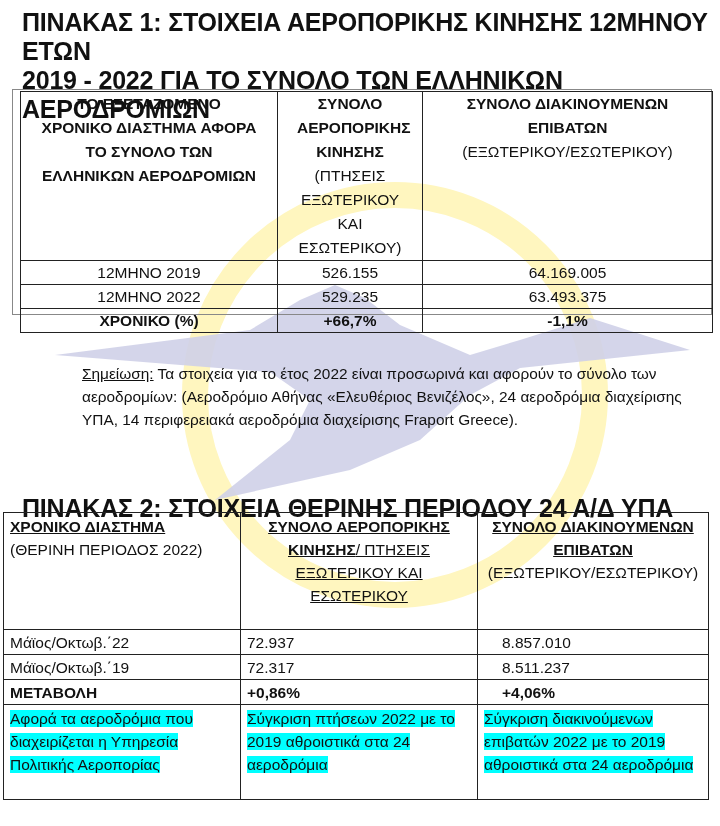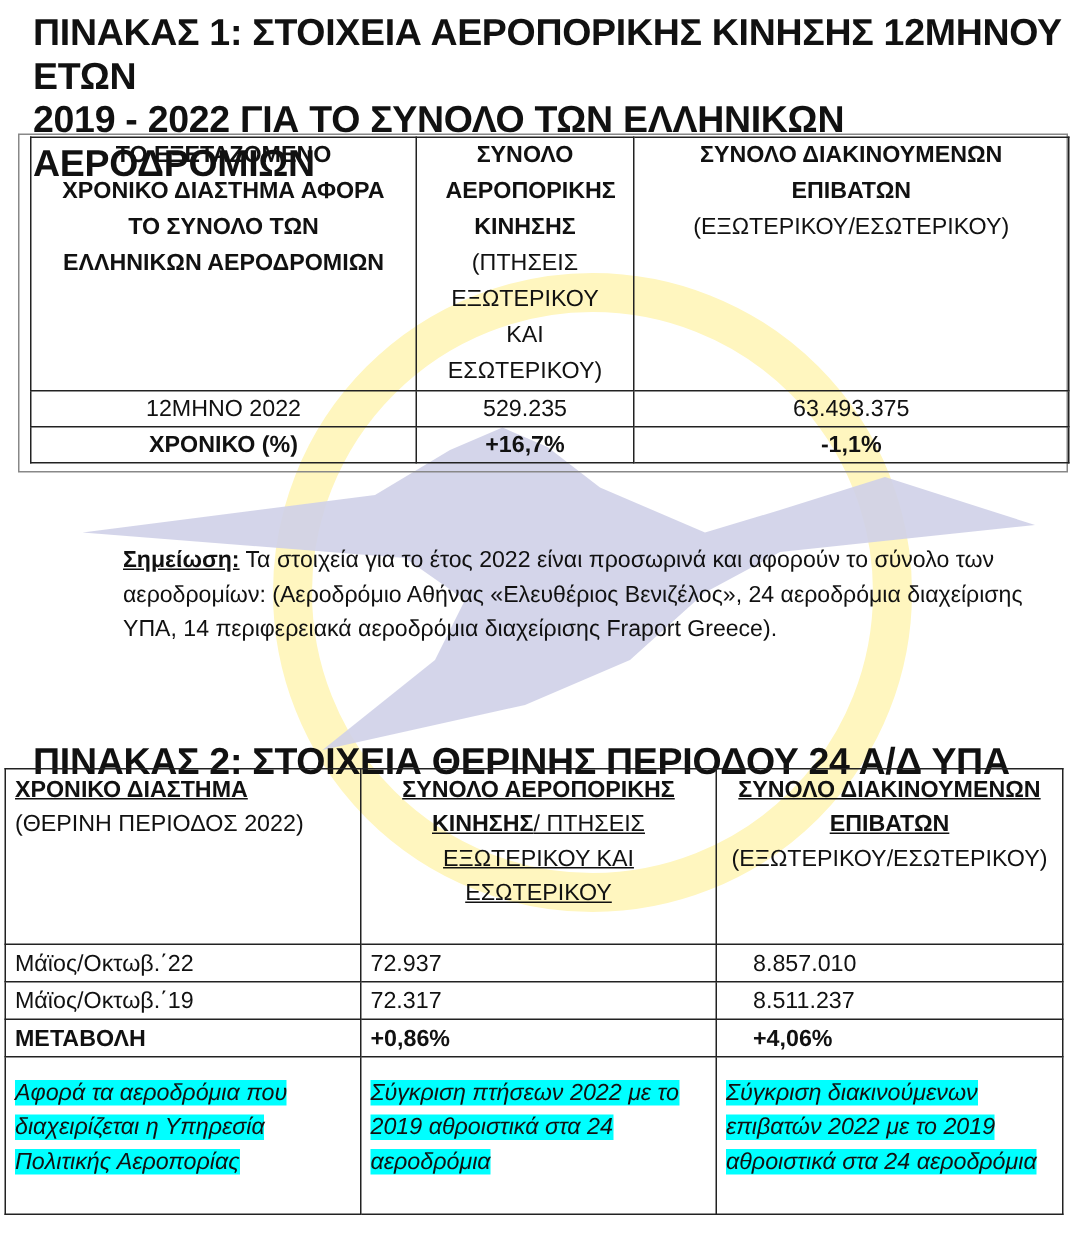--- a/index.html
+++ b/index.html
@@ -30,37 +30,37 @@
     font-size: 15.5px; line-height: 24px; padding: 0 19px; color: #111;
   }
   #t1 .hdr td { height: 147px; }
   #t1 .r td { height: 23px; line-height: 23px; }
   #t1 .b { font-weight: bold; }
 
   
   #note {
     left: 82px; top: 362px; width: 636px; font-size: 15.4px; line-height: 23px; color: #111;
   }
-  #note .lbl { font-weight: bold; text-decoration: underline; }
+  #note .lbl { font-weight: normal; text-decoration: underline; }
 
   
   #t2 { left: 3px; top: 512px; width: 705px; }
   #t2 td {
     border: 1.5px solid #222; vertical-align: top; font-size: 15.5px;
     line-height: 23px; padding: 2px 6px 0 6px; color: #111;
   }
   #t2 .hdr td { height: 114px; }
   #t2 .r td { height: 21px; padding-top: 1px; }
   #t2 .u { text-decoration: underline; }
   #t2 .bu { font-weight: bold; text-decoration: underline; }
   #t2 .c { text-align: center; }
   #t2 .b { font-weight: bold; margin-top: 34px; }
   #t2 .ind { padding-left: 24px; }
   .hl { background: #00ffff; box-decoration-break: clone; -webkit-box-decoration-break: clone; }
-  #t2 .desc td { height: 92px; padding-top: 12px; font-style: italic; }
+  #t2 .desc td { height: 92px; padding-top: 2px; }
 </style>
 </head>
 <body>
 
 <svg class="wm" viewBox="0 0 720 826">
   <g>
     <circle cx="395" cy="395" r="200" fill="none" stroke="#fff6bf" stroke-width="26"></circle>
     <path d="M55,355 L250,330 L300,300 L335,285 L365,298 L400,325 L470,355 L520,340 L590,318 L690,350 L520,368 L470,395 L420,440 L350,470 L215,500 L290,440 L310,400 L270,372 Z" fill="#cfd0e8" opacity="0.9"></path>
   </g>
 </svg>
@@ -83,27 +83,32 @@
     <td>
       <div class="b">ΣΥΝΟΛΟ ΑΕΡΟΠΟΡΙΚΗΣ ΚΙΝΗΣΗΣ</div>
       <div>(ΠΤΗΣΕΙΣ ΕΞΩΤΕΡΙΚΟΥ ΚΑΙ ΕΣΩΤΕΡΙΚΟΥ)</div>
     </td>
     <td>
       <div class="b">ΣΥΝΟΛΟ ΔΙΑΚΙΝΟΥΜΕΝΩΝ ΕΠΙΒΑΤΩΝ</div>
       <div>(ΕΞΩΤΕΡΙΚΟΥ/ΕΣΩΤΕΡΙΚΟΥ)</div>
     </td>
   </tr>
   <tr class="r">
+    <td>12ΜΗΝΟ 2019</td>
+    <td>526.155</td>
+    <td>64.169.005</td>
+  </tr>
+  <tr class="r">
     <td>12ΜΗΝΟ 2022</td>
     <td>529.235</td>
     <td>63.493.375</td>
   </tr>
   <tr class="r b">
     <td class="b">ΧΡΟΝΙΚΟ (%)</td>
-    <td class="b">+16,7%</td>
+    <td class="b">+66,7%</td>
     <td class="b">-1,1%</td>
   </tr>
 </tbody>
   </table>
 
 <div class="layer" id="note"><span class="lbl">Σημείωση:</span><span> Τα στοιχεία για το έτος 2022 είναι προσωρινά και αφορούν το σύνολο των αεροδρομίων: (Αεροδρόμιο Αθήνας «Ελευθέριος Βενιζέλος», 24 αεροδρόμια διαχείρισης ΥΠΑ, 14 περιφερειακά αεροδρόμια διαχείρισης Fraport Greece).</span></div>
 
 <div class="layer title" id="title2">ΠΙΝΑΚΑΣ 2: ΣΤΟΙΧΕΙΑ ΘΕΡΙΝΗΣ ΠΕΡΙΟΔΟΥ 24 Α/Δ ΥΠΑ</div>
 
 <table class="layer" id="t2">

